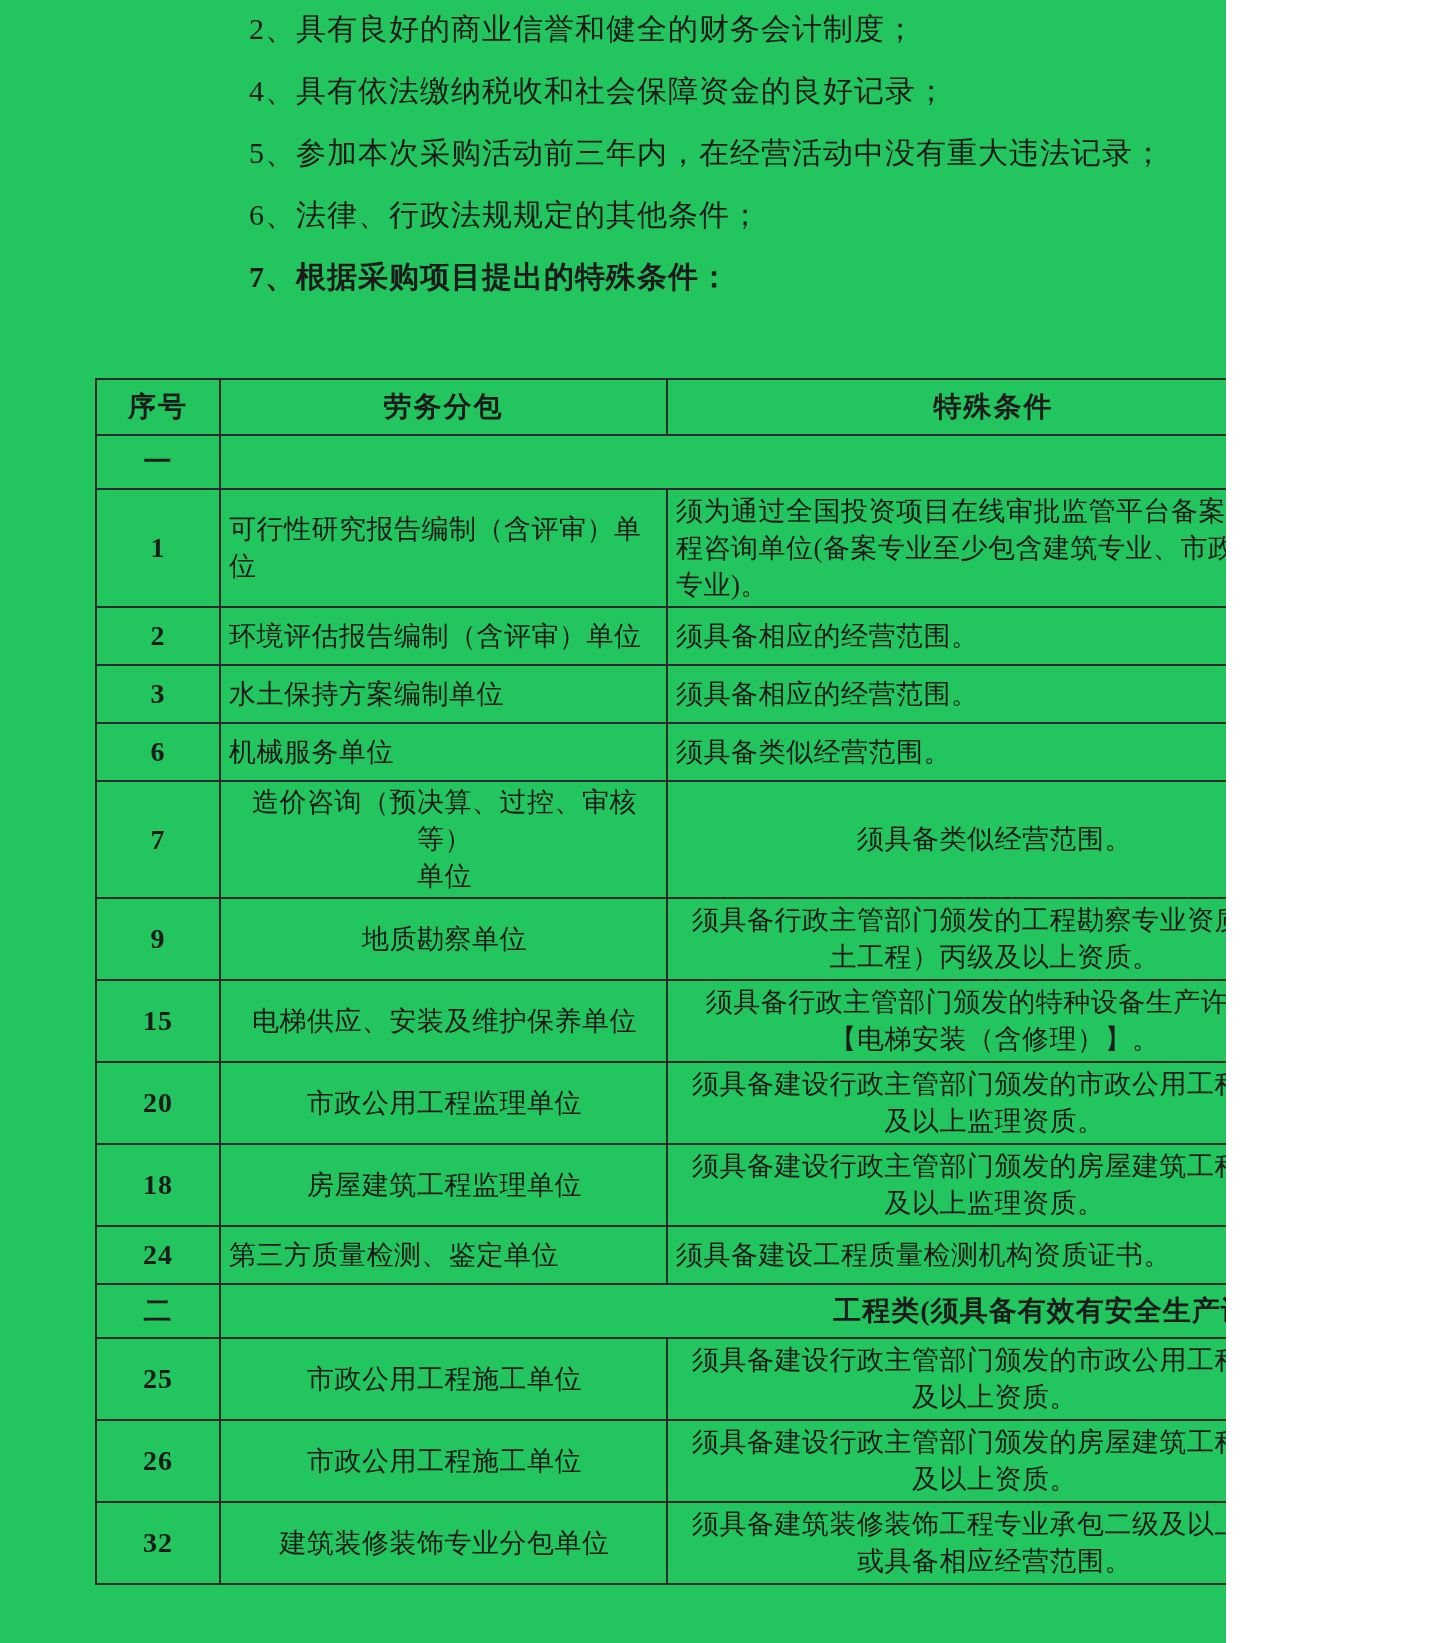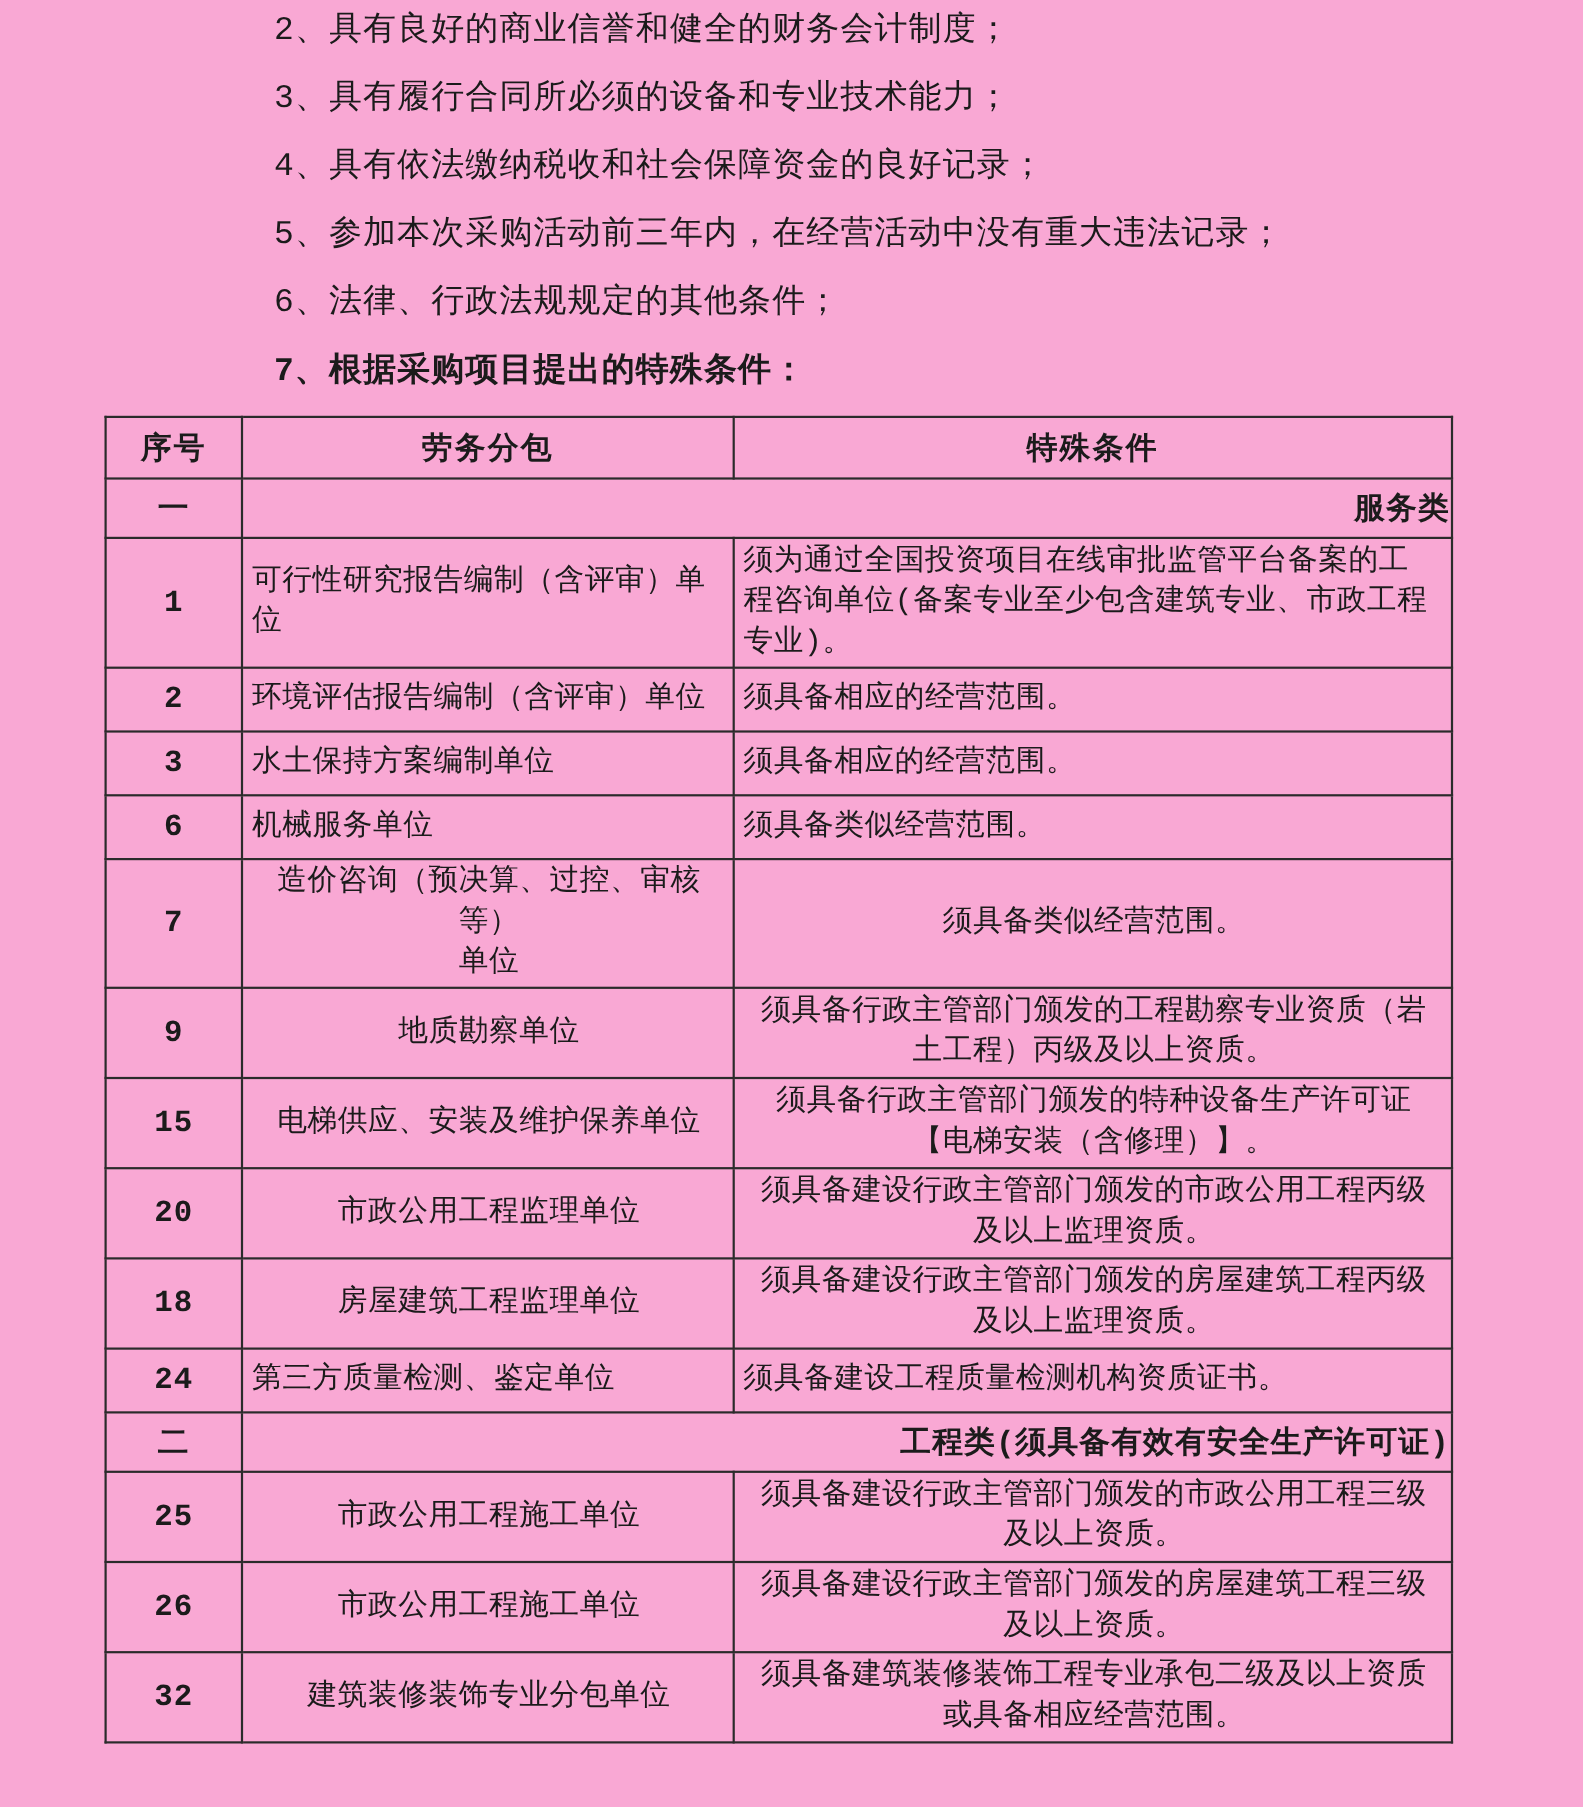--- a/index.html
+++ b/index.html
@@ -1,23 +1,23 @@
 <!DOCTYPE html>
 <html><head>
 <meta charset="utf-8">
 <style>
   html, body { margin: 0; padding: 0; }
   .page {
     position: relative;
-    width: 1439px;
+    width: 1226px;
     height: 1643px;
-    background: #f9a8d4;
+    background: #22c55e;
     overflow: hidden;
     color: #1b1b1b;
-    font-family: Liberation Mono, monospace;
+    font-family: Liberation Serif, serif;
   }
   
   .intro {
     position: absolute;
     left: 249px;
     top: 12px;
     width: 1100px;
   }
   .intro p {
     margin: 0 0 29px 0;
@@ -74,21 +74,20 @@
   tr.h-2    td { height: 76px; text-align: center; }
   tr.h-3    td { height: 112px; }
 </style>
 </head>
 <body>
 
 <div class="page">
 
   <div class="intro">
     <p>2、具有良好的商业信誉和健全的财务会计制度；</p>
-    <p>3、具有履行合同所必须的设备和专业技术能力；</p>
     <p>4、具有依法缴纳税收和社会保障资金的良好记录；</p>
     <p>5、参加本次采购活动前三年内，在经营活动中没有重大违法记录；</p>
     <p>6、法律、行政法规规定的其他条件；</p>
     <p class="bold">7、根据采购项目提出的特殊条件：</p>
   </div>
 
   <table class="req">
     <colgroup>
       <col style="width:124px">
       <col style="width:447px">

